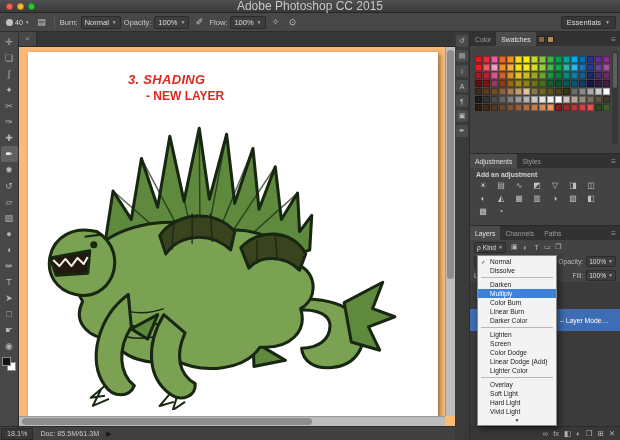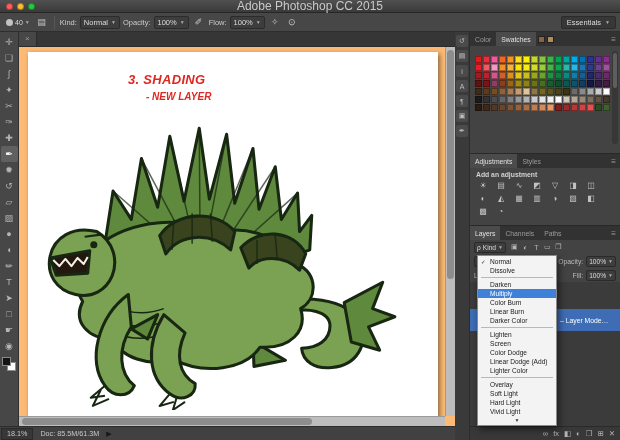--- a/index.html
+++ b/index.html
@@ -34,21 +34,21 @@
   .bgchip{position:absolute;right:0;bottom:0;width:9px;height:9px;background:#fff;border:1px solid #8a8a8a}
 
   
   .docarea{position:absolute;left:19px;top:32px;right:165px;bottom:14px;display:flex;flex-direction:column}
   .tabbar{height:15px;background:#363636;display:flex;align-items:flex-end;border-bottom:1px solid #2b2b2b}
   .doctab{height:15px;background:#474747;color:#c9c9c9;font-size:7.2px;display:flex;align-items:center;gap:5px;padding:0 6px;border-right:1px solid #2b2b2b}
   .tabclose{color:#9b9b9b;font-size:8px}
   .canvas{flex:1;position:relative;background:#fdba74;overflow:hidden}
   .artboard{position:absolute;left:9px;top:5px;width:410px;height:366px;background:#fff;box-shadow:2px 2px 5px rgba(0,0,0,.45)}
   .heading{position:absolute;left:100px;top:20px;font-size:13px;font-weight:bold;font-style:italic;letter-spacing:.3px;color:#e02720}
-  .notes{position:absolute;left:118px;top:39px;font-size:10px;font-weight:bold;font-style:italic;line-height:11px;color:#e02720}
+  .notes{position:absolute;left:118px;top:39px;font-size:12px;font-weight:bold;line-height:11px;color:#e02720}
   .creature{position:absolute;left:14px;top:62px}
   .vscroll{position:absolute;right:0;top:0;bottom:10px;width:10px;background:#bdbdbd;border-left:1px solid #9a9a9a}
   .vthumb{position:absolute;left:1px;right:1px;top:3px;height:62%;background:#8d8d8d;border-radius:4px}
   .hscroll{position:absolute;left:0;right:10px;bottom:0;height:10px;background:#bdbdbd;border-top:1px solid #9a9a9a}
   .hthumb{position:absolute;top:1px;bottom:1px;left:3px;width:68%;background:#8d8d8d;border-radius:4px}
 
   
   .statusbar{position:absolute;left:0;right:165px;bottom:0;height:14px;background:#414141;border-top:1px solid #2c2c2c;display:flex;align-items:center;font-size:7.2px;color:#c9c9c9;gap:7px;z-index:3}
   .zoombox{background:#373737;border:1px solid #2a2a2a;height:12px;display:flex;align-items:center;padding:0 5px;margin-left:1px}
   .statarrow{color:#161616;font-size:7px}
@@ -110,21 +110,21 @@
   </div>
 
   <div class="optionsbar">
     <div class="brushpreset">
       <span class="brushdot"></span>
       <span class="bsize">40</span>
       <span class="caret">▼</span>
     </div>
     <div class="obicon">▤</div>
     <div class="obsep"></div>
-    <span>Kind:</span>
+    <span>Burn:</span>
     <div class="select">
       <span>Normal</span>
       <span class="caret">▼</span>
     </div>
     <span>Opacity:</span>
     <div class="select">
       <span>100%</span>
       <span class="caret">▼</span>
     </div>
     <div class="obicon">✐</div>

